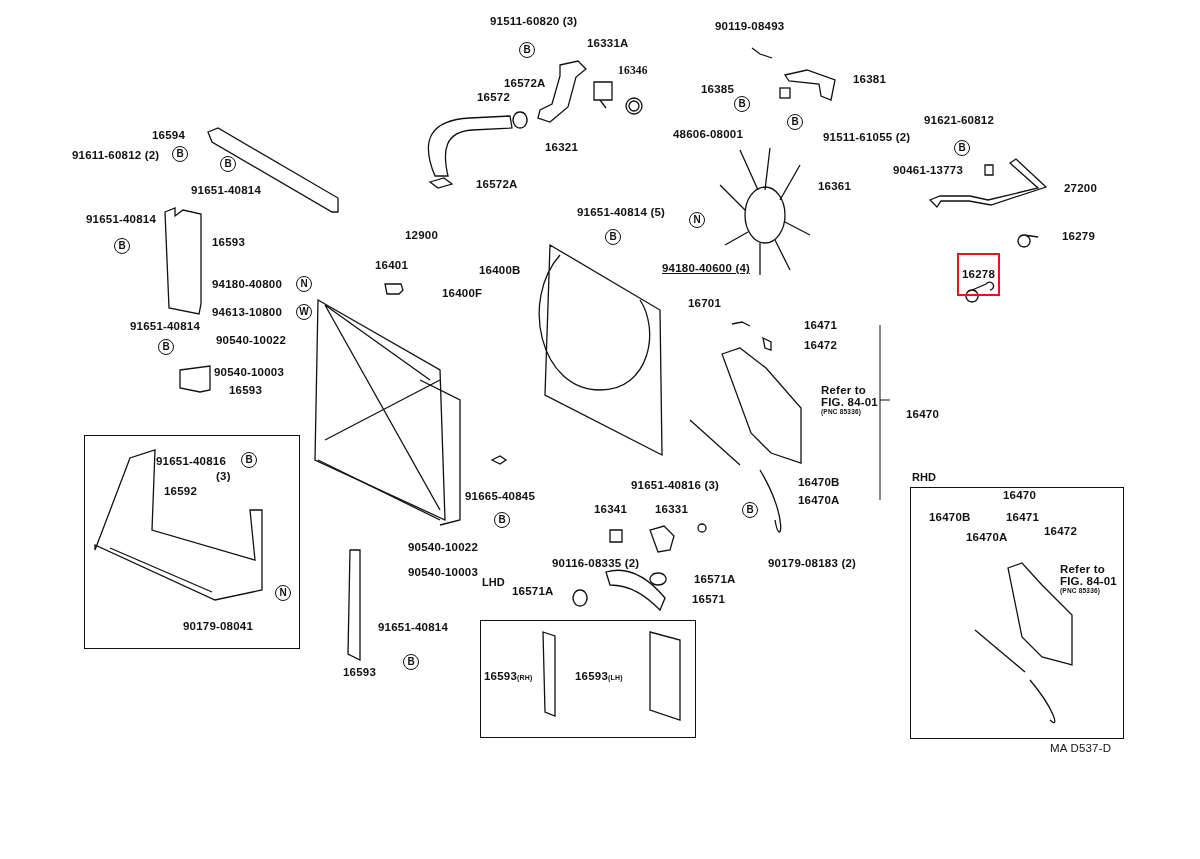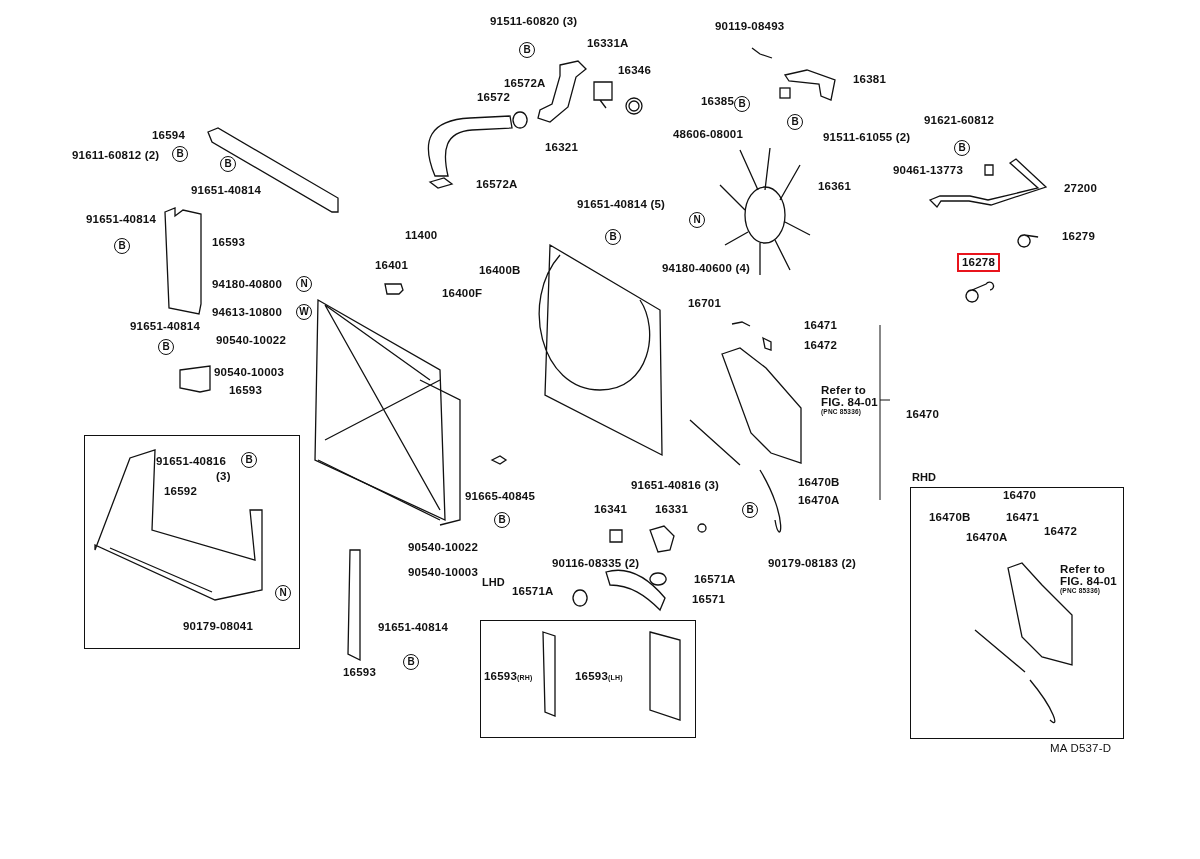--- a/index.html
+++ b/index.html
@@ -2,21 +2,21 @@
 <html><head>
 <meta charset="utf-8">
 <style>
   html, body { margin:0; padding:0; background:#ffffff; }
   body { width:1200px; height:859px; position:relative; overflow:hidden;
          font-family:"Liberation Sans", sans-serif; color:#111; }
   #canvas { position:absolute; left:0; top:0; width:1200px; height:859px; }
   .lbl { position:absolute; font-size:11.5px; font-weight:bold; letter-spacing:0.2px;
          white-space:nowrap; line-height:13px; cursor:pointer; }
   .lbl.ref { font-size:11.5px; font-weight:bold; line-height:12px; }
-  .lbl.hl { outline:2px solid #e8141c; outline-offset:1px; padding:0 2px; }
+  .lbl.hl { outline:2px solid #e8141c; outline-offset:1px; padding:12px 2px; }
   .circ { position:absolute; width:14px; height:14px; border:1.3px solid #111; border-radius:50%;
           font-size:10px; font-weight:bold; text-align:center; line-height:14px; background:#fff; }
   .frame { position:absolute; border:1.3px solid #111; }
   .frame-title { position:absolute; font-size:11px; font-weight:bold; }
 </style>
 </head>
 <body>
 
 <svg id="canvas" viewBox="0 0 1200 859" xmlns="http://www.w3.org/2000/svg" fill="none" stroke="#111" stroke-width="1.3">
 
@@ -84,44 +84,44 @@
 </svg>
 
 <div class="frame" style="left:84px;top:435px;width:214px;height:212px;"></div>
 <div class="frame" style="left:480px;top:620px;width:214px;height:116px;"></div>
 <div class="frame-title" style="left:482px;top:576px;">LHD</div>
 <div class="frame" style="left:910px;top:487px;width:212px;height:250px;"></div>
 <div class="frame-title" style="left:912px;top:471px;">RHD</div>
 
 <div class="lbl" style="left:490px;top:15px;text-align:center;">91511-60820 (3)</div>
 <div class="lbl" style="left:587px;top:37px;">16331A</div>
-<div class="lbl" style="left:618px;top:64px;">16346</div>
+<div class="lbl" style="left:618px;top:64px;font-family:Liberation Serif, serif;">16346</div>
 <div class="lbl" style="left:504px;top:77px;">16572A</div>
 <div class="lbl" style="left:440px;top:91px;margin-left:37px;">16572</div>
 <div class="lbl" style="left:545px;top:141px;">16321</div>
 <div class="lbl" style="left:476px;top:178px;">16572A</div>
 <div class="lbl" style="left:715px;top:20px;">90119-08493</div>
 <div class="lbl" style="left:853px;top:73px;">16381</div>
-<div class="lbl" style="left:701px;top:83px;margin-top:12px;">16385</div>
+<div class="lbl" style="left:701px;top:83px;">16385</div>
 <div class="lbl" style="left:673px;top:128px;">48606-08001</div>
 <div class="lbl" style="left:823px;top:131px;">91511-61055 (2)</div>
 <div class="lbl" style="left:152px;top:129px;text-align:center;">16594</div>
 <div class="lbl" style="left:72px;top:149px;">91611-60812 (2)</div>
 <div class="lbl" style="left:191px;top:184px;">91651-40814</div>
 <div class="lbl" style="left:924px;top:114px;">91621-60812</div>
 <div class="lbl" style="left:893px;top:164px;">90461-13773</div>
 <div class="lbl" style="left:1064px;top:182px;">27200</div>
 <div class="lbl" style="left:818px;top:180px;">16361</div>
-<div class="lbl" style="left:577px;top:198px;">91651-40814 (5)</div>
-<div class="lbl" style="left:662px;top:262px;">94180-40600 (4)</div>
+<div class="lbl" style="left:577px;top:206px;">91651-40814 (5)</div>
+<div class="lbl" style="left:662px;top:262px;text-decoration:underline;">94180-40600 (4)</div>
 <div class="lbl" style="left:1062px;top:230px;">16279</div>
 <div class="lbl hl" style="left: 960px; top: 256px; outline-color: rgb(232, 20, 28);">16278</div>
 <div class="lbl" style="left:86px;top:213px;">91651-40814</div>
 <div class="lbl" style="left:212px;top:236px;">16593</div>
-<div class="lbl" style="left:405px;top:229px;">11400</div>
+<div class="lbl" style="left:405px;top:229px;">12900</div>
 <div class="lbl" style="left:375px;top:259px;">16401</div>
 <div class="lbl" style="left:479px;top:264px;text-align:right;">16400B</div>
 <div class="lbl" style="left:442px;top:287px;">16400F</div>
 <div class="lbl" style="left:212px;top:278px;">94180-40800</div>
 <div class="lbl" style="left:212px;top:306px;">94613-10800</div>
 <div class="lbl" style="left:130px;top:320px;">91651-40814</div>
 <div class="lbl" style="left:216px;top:334px;">90540-10022</div>
 <div class="lbl" style="left:214px;top:366px;">90540-10003</div>
 <div class="lbl" style="left:229px;top:384px;">16593</div>
 <div class="lbl" style="left:688px;top:297px;">16701</div>

